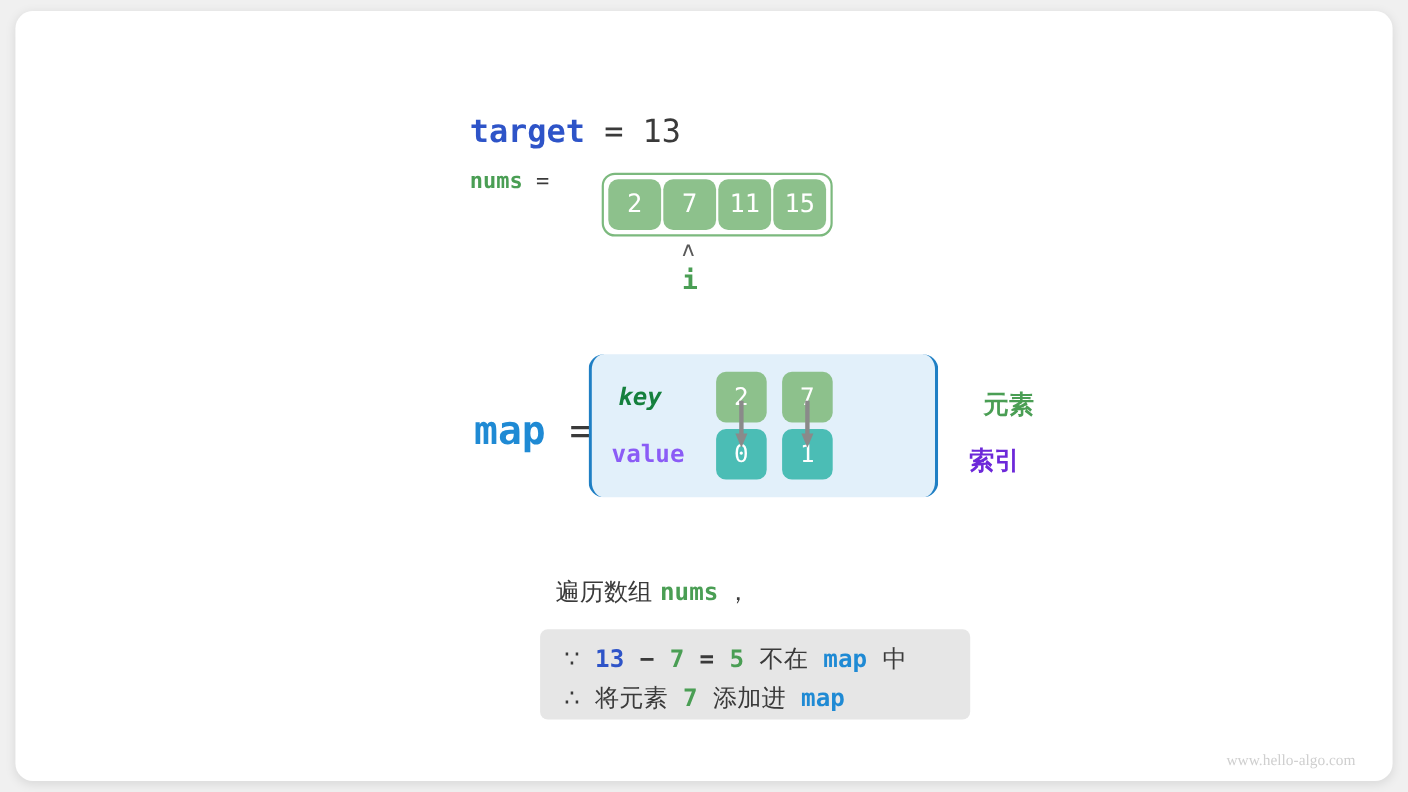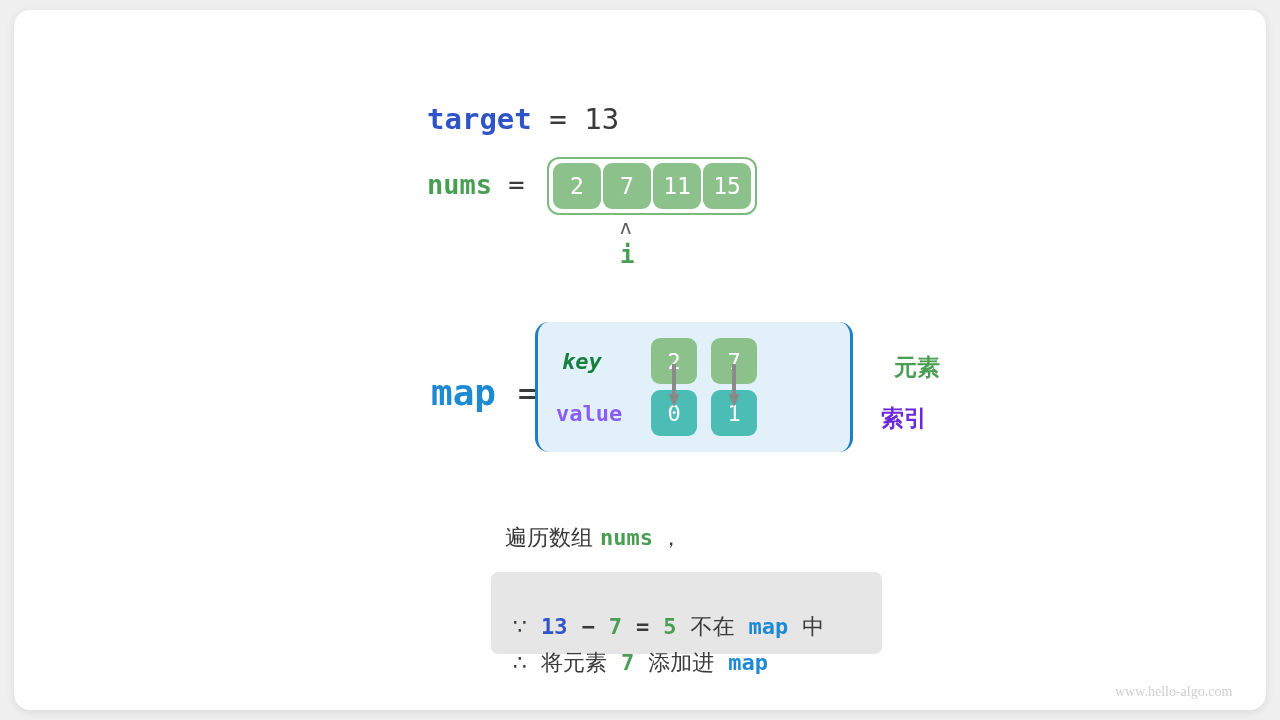--- a/index.html
+++ b/index.html
@@ -44,22 +44,22 @@
     font-size: 29px; font-weight: bold;
     letter-spacing: 0px;
   }
   .var-blue-dark { color: #2e54c8; }
   .var-green     { color: #4a9e54; }
   .var-blue      { color: #1f8ad4; }
   .plain-dark    { color: #3a3a3a; font-weight: normal; }
 
   
   .nums-label {
-    left: 413px; top: 159px;
-    font-size: 27px; font-weight: bold;
+    left: 413px; top: 142px;
+    font-size: 20px; font-weight: bold;
   }
   .array-outer {
     position: absolute;
     left: 533px; top: 147px;
     padding: 4px;
     border: 2px solid #7cb97e;
     border-radius: 12px;
     display: flex;
     gap: 2px;
     background: #ffffff;
@@ -161,21 +161,20 @@
     width: 391px; height: 82px;
     background: #e6e6e6;
     border-radius: 7px;
   }
   .note-line {
     position: absolute;
     left: 22px;
     font-size: 22px;
     color: #3a3a3a;
     white-space: nowrap;
-    margin-top: 28px;
   }
   .note-line.l1 { top: 12px; }
   .note-line.l2 { top: 48px; }
   .note-line .m {
     font-family: "DejaVu Sans Mono", monospace;
     font-weight: bold;
   }
   .c-blue-dark { color: #2e54c8; }
   .c-green     { color: #4a9e54; }
   .c-blue      { color: #1f8ad4; }

